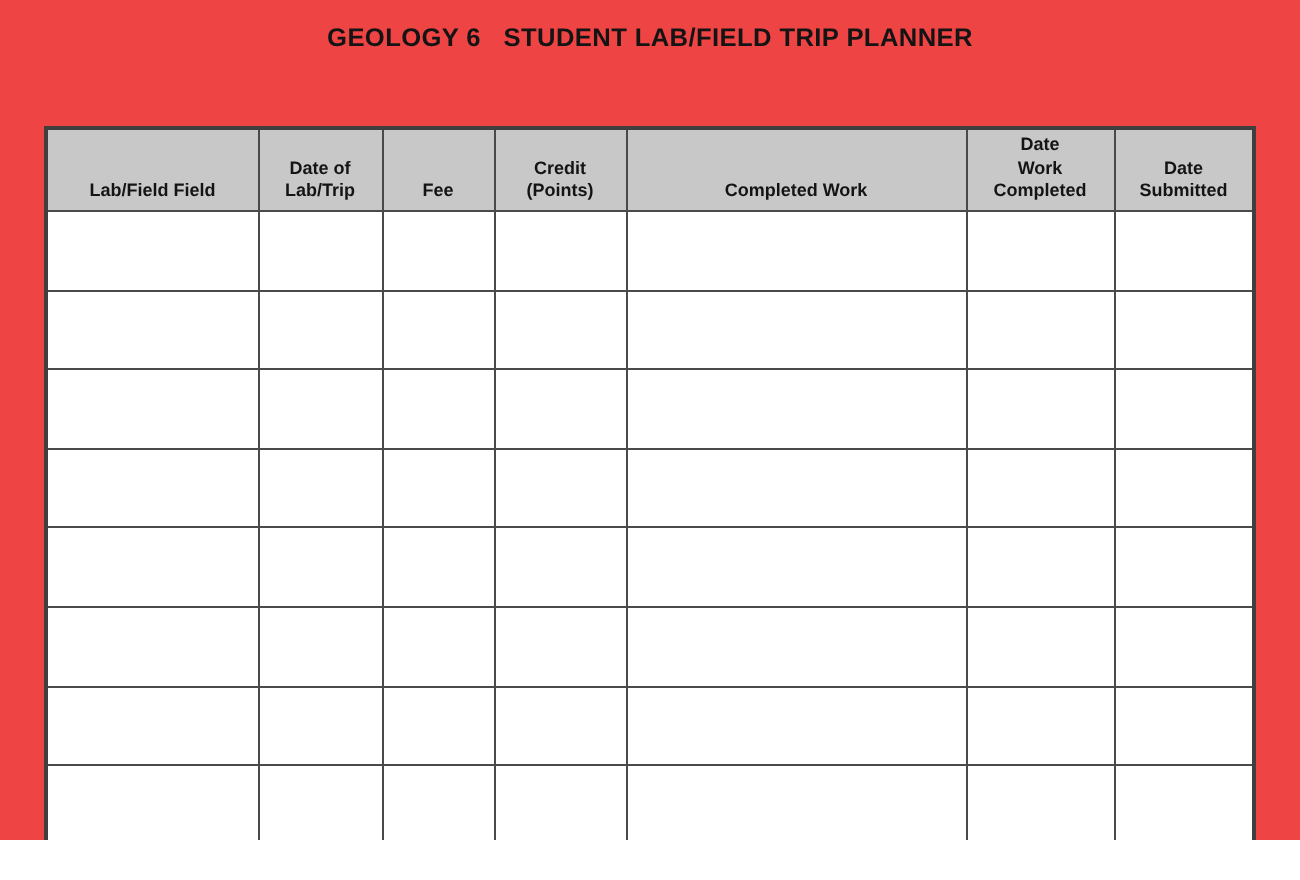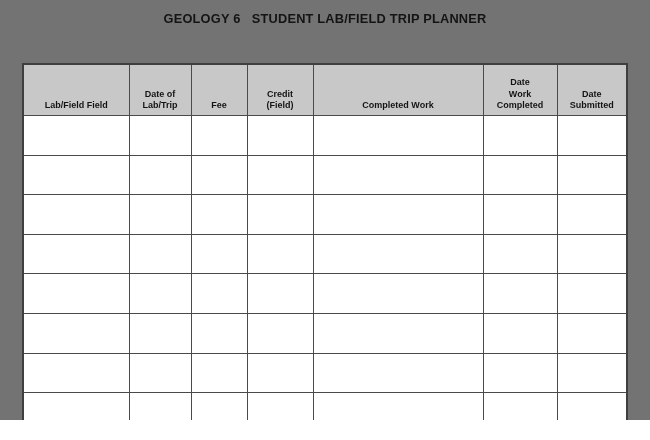--- a/index.html
+++ b/index.html
@@ -1,20 +1,20 @@
 <!DOCTYPE html>
 <html><head>
 <meta charset="utf-8">
 <style>
   html, body { margin: 0; padding: 0; }
   .page {
     position: relative;
     width: 650px;
     height: 420px;
-    background: #737373;
+    background: #ef4444;
     font-family: "Liberation Sans", sans-serif;
     overflow: hidden;
   }
   .doc-title {
     position: absolute;
     top: 11px;
     left: 0;
     width: 100%;
     text-align: center;
     font-size: 12.8px;
@@ -45,21 +45,21 @@
   }
   table.planner thead tr { height: 38px; }
   table.planner th {
     background: #c8c8c8;
     color: #141414;
     font-size: 9px;
     font-weight: bold;
     line-height: 1.3;
     text-align: center;
     vertical-align: bottom;
-    padding: 12px 1px 3px 1px;
+    padding: 2px 1px 3px 1px;
     white-space: pre-line;
   }
   table.planner tbody tr { height: 39.6px; }
   table.planner td {
     background: #ffffff;
     font-size: 9px;
     color: #141414;
     vertical-align: top;
   }
 </style>
@@ -79,21 +79,21 @@
         <col class="c5">
         <col class="c6">
     </colgroup>
     <thead>
       <tr id="header-row">
           <th>Lab/Field Field</th>
           <th>Date of
 Lab/Trip</th>
           <th>Fee</th>
           <th>Credit
-(Field)</th>
+(Points)</th>
           <th>Completed Work</th>
           <th>Date
 Work
 Completed</th>
           <th>Date
 Submitted</th>
         </tr>
     </thead>
     <tbody id="table-body">
         <tr>

